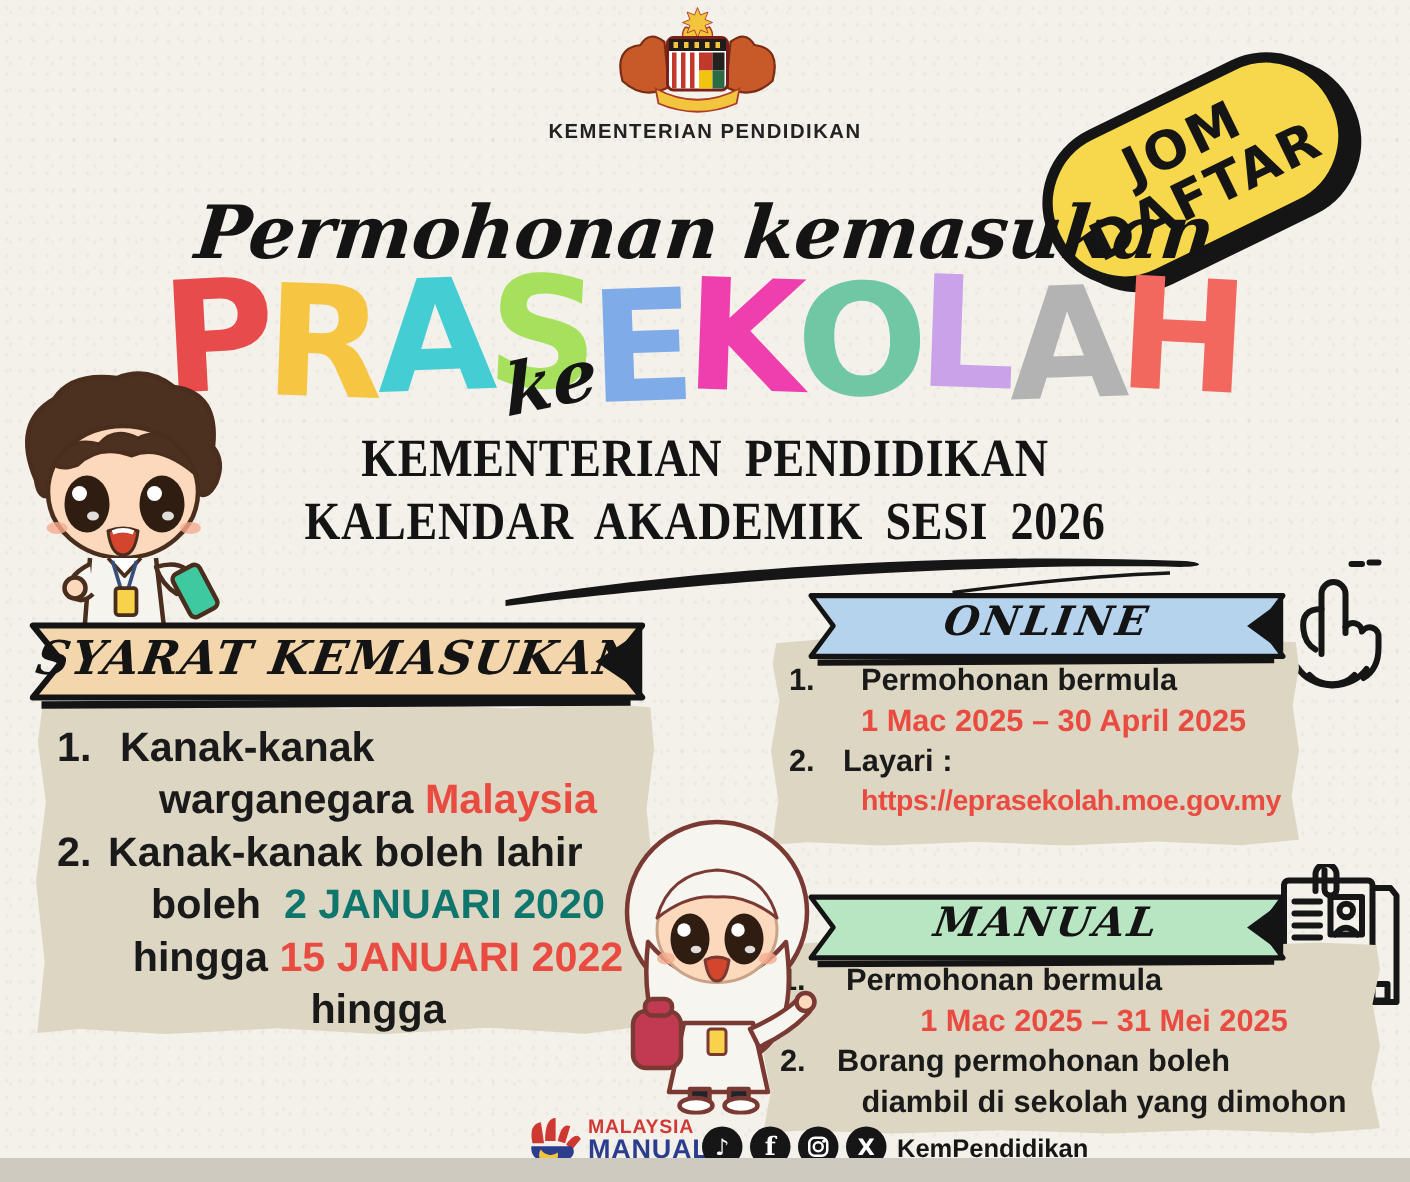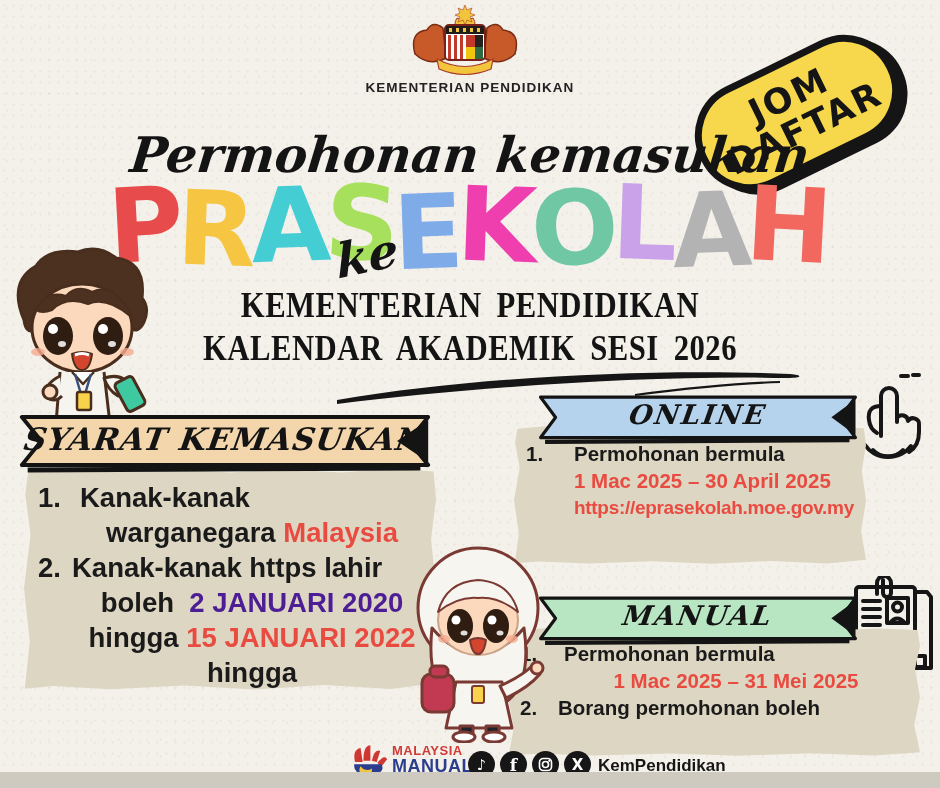--- a/index.html
+++ b/index.html
@@ -167,22 +167,22 @@
     <svg viewBox="0 0 430 64" preserveAspectRatio="none">
       <path d="M12,59 L416,57" stroke="#141414" stroke-width="5"></path>
       <polygon points="6,6 424,6 404,30 424,54 6,54 26,30" stroke="#141414" stroke-width="4" stroke-linejoin="round" fill="#f3d6ab"></polygon>
       <polygon points="424,9 392,30 424,51" fill="#141414"></polygon>
     </svg>
     <span class="rlabel">SYARAT KEMASUKAN</span>
   </div>
   <div class="abs block b-syarat torn" style="background-color: rgb(220, 214, 194);">
     <div><span class="num" style="width:42px">1.</span><span>Kanak-kanak</span></div>
     <div class="ind-s"><span>warganegara</span> <span style="color: rgb(234, 75, 65);">Malaysia</span></div>
-    <div><span class="num" style="width:34px">2.</span><span>Kanak-kanak https lahir</span></div>
-    <div class="ind-s"><span>boleh</span>&nbsp; <span style="color: #4c1d95;">2 JANUARI 2020</span></div>
+    <div><span class="num" style="width:34px">2.</span><span>Kanak-kanak boleh lahir</span></div>
+    <div class="ind-s"><span>boleh</span>&nbsp; <span style="color: #0f766e;">2 JANUARI 2020</span></div>
     <div class="ind-s"><span>hingga</span> <span style="color: rgb(234, 75, 65);">15 JANUARI 2022</span></div>
     <div class="ind-s"><span>hingga</span></div>
   </div>
 
   <div class="abs ribbon r-online">
     <svg viewBox="0 0 430 64" preserveAspectRatio="none">
       <path d="M12,59 L416,57" stroke="#141414" stroke-width="5"></path>
       <polygon points="6,6 424,6 404,30 424,54 6,54 26,30" stroke="#141414" stroke-width="4" stroke-linejoin="round" fill="#b6d3ee"></polygon>
       <polygon points="424,9 392,30 424,51" fill="#141414"></polygon>
     </svg>
@@ -194,20 +194,21 @@
       <path d="M38,70 V30 a8,8 0 0 1 16,0 v26"></path>
       <path d="M54,52 a6,6 0 0 1 11,3 a6,6 0 0 1 11,4 v7 q0,14 -10,20"></path>
       <path d="M38,40 q-14,0 -12,14 q1,9 8,13"></path>
       <path d="M30,84 a19,16 0 0 0 30,0"></path>
       <path d="M22,79 a27,24 0 0 0 46,1"></path>
     </g>
   </svg>
   <div class="abs block b-online torn" style="background-color: rgb(220, 214, 194);">
     <div><span class="num" style="width:48px">1.</span><span>Permohonan bermula</span></div>
     <div class="ind"><span style="color: rgb(234, 75, 65);">1 Mac 2025 – 30 April 2025</span></div>
+    <div><span class="num" style="width:36px">2.</span><span>Layari :</span></div>
     <div class="ind u-url"><span style="color: rgb(234, 75, 65); text-align: right;">https://eprasekolah.moe.gov.my</span></div>
   </div>
 
   <svg class="abs" style="left:400px;top:536px;z-index:3;" width="158" height="207" viewBox="0 0 158 207">
     <g stroke="#7a3a33" stroke-width="3" stroke-linejoin="round">
       <circle cx="78" cy="72" r="60" fill="#f7f5f0"></circle>
       <path d="M32,92 Q26,148 52,166 L106,166 Q132,148 124,92 Q102,118 78,116 Q54,118 32,92 Z" fill="#f7f5f0"></path>
       <ellipse cx="78" cy="84" rx="40" ry="35" fill="#fcd9bd" stroke="#caa286" stroke-width="2"></ellipse>
       <path d="M38,76 Q46,46 78,44 Q110,46 118,76 Q98,60 78,62 Q58,60 38,76 Z" fill="#f7f5f0" stroke-width="2"></path>
       <g stroke="none">
@@ -254,20 +255,21 @@
       <path d="M13,76 l24,-18 10,12 -24,18 z"></path>
       <path d="M13,76 l-5,15 15,-4"></path>
       <path d="M55,83 h9 M55,90 h9"></path>
       <rect x="68" y="80" width="14" height="11"></rect>
     </g>
   </svg>
   <div class="abs block b-manual torn" style="background-color: rgb(220, 214, 194);">
     <div><span class="num" style="width:44px">1.</span><span>Permohonan bermula</span></div>
     <div class="ind-s"><span style="color: rgb(234, 75, 65);">1 Mac 2025 – 31 Mei 2025</span></div>
     <div><span class="num" style="width:38px">2.</span><span>Borang permohonan boleh</span></div>
+    <div class="ind-s"><span>diambil di sekolah yang dimohon</span></div>
   </div>
 
   <svg class="abs" style="left:348px;top:741px;" width="42" height="45" viewBox="0 0 60 64">
     <path d="M10,30 Q6,12 18,10 L21,30 Z" fill="#cf3832"></path>
     <path d="M22,28 Q22,6 32,6 L32,28 Z" fill="#cf3832"></path>
     <path d="M34,28 Q38,10 46,14 L41,30 Z" fill="#cf3832"></path>
     <path d="M42,31 Q52,18 56,26 L47,37 Z" fill="#cf3832"></path>
     <path d="M9,33 h38 a7,7 0 0 1 -3,12 q-15,10 -28,1 a12,12 0 0 1 -7,-13 Z" fill="#2b3e8e"></path>
     <path d="M18,36 a9,9 0 1 0 16,3 a11,11 0 0 1 -16,-3" fill="#f2c53d"></path>
   </svg>

